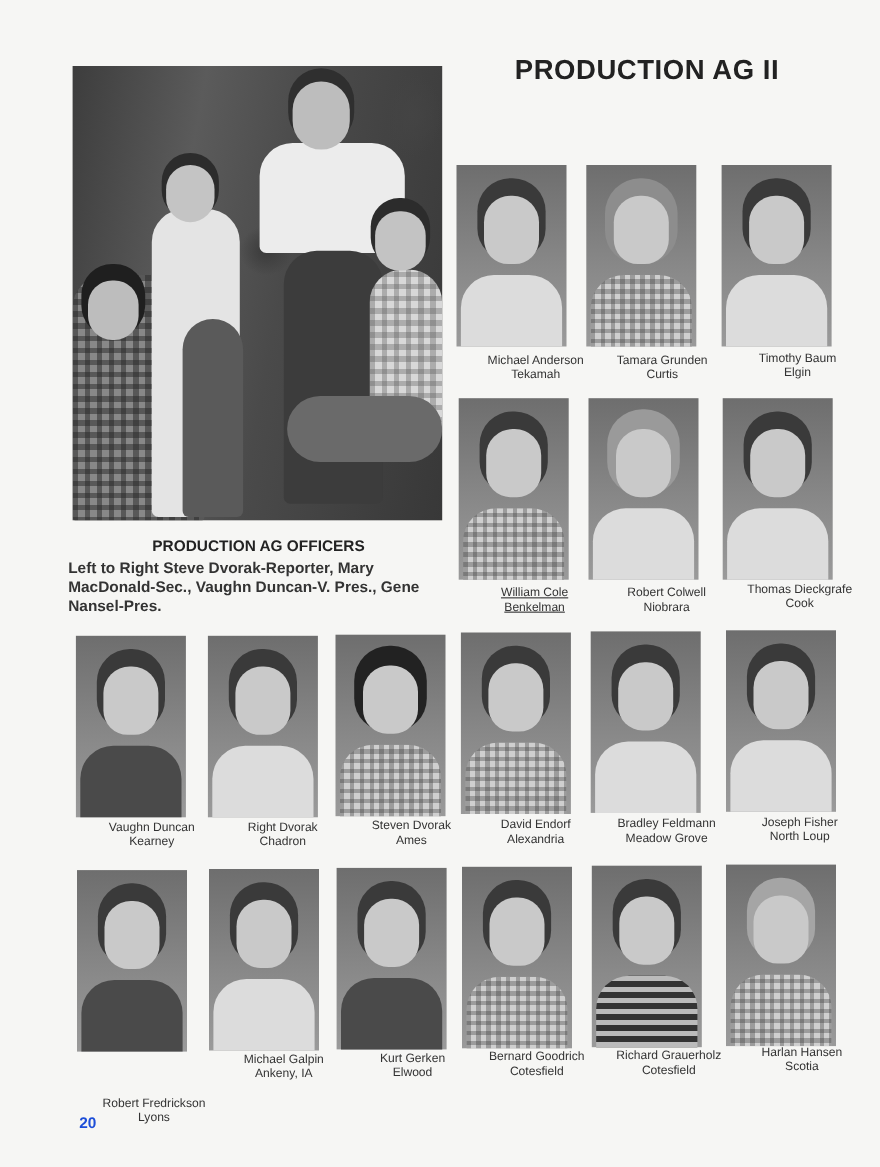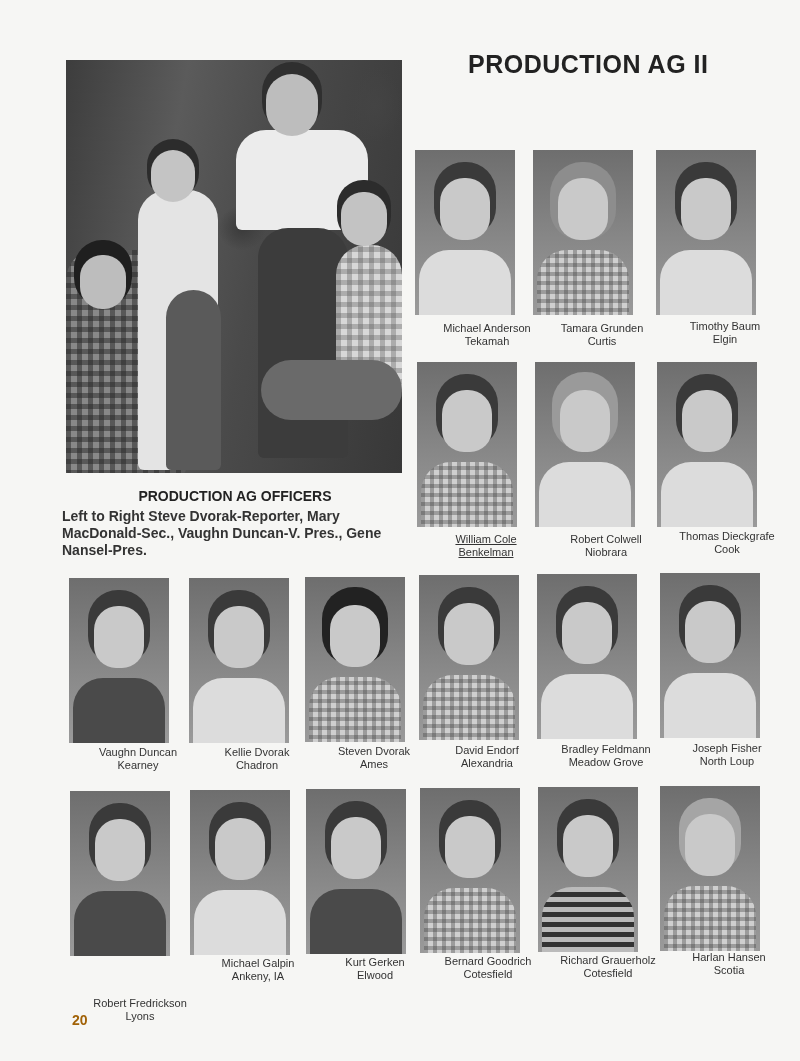--- a/index.html
+++ b/index.html
@@ -42,21 +42,21 @@
   .portrait .body.dark { background:#4a4a4a; }
   .portrait .body.plaid {
     background:
       repeating-linear-gradient(0deg, rgba(60,60,60,.35) 0 4px, transparent 4px 9px),
       repeating-linear-gradient(90deg, rgba(60,60,60,.35) 0 4px, transparent 4px 9px), #cfcfcf;
   }
   .portrait .body.stripe {
     background: repeating-linear-gradient(0deg, #333 0 5px, #bbb 5px 10px);
   }
   .name-label { position:absolute; width:130px; text-align:center; font-size:11px; line-height:13px; color:#333;margin-left:19px; }
-  .page-number { left:72px; top:1012px; font-size:14px; color:#a16207; }
+  .page-number { left:72px; top:1012px; font-size:14px; color:#1d4ed8; }
 </style>
 </head>
 <body>
 
 <div class="abs page-title">PRODUCTION AG II</div>
 
 <div class="abs group-photo">
   <div class="fig" style="left:0;top:190px;width:120px;height:225px;background:repeating-linear-gradient(0deg,rgba(40,40,40,.5) 0 5px,transparent 5px 11px),repeating-linear-gradient(90deg,rgba(40,40,40,.5) 0 5px,transparent 5px 11px),#888;"></div>
   <div class="fig" style="left:72px;top:130px;width:80px;height:280px;background:#e4e4e4;"></div>
   <div class="fig" style="left:100px;top:230px;width:55px;height:180px;background:#5a5a5a;"></div>
@@ -148,21 +148,21 @@
 <div class="portrait" style="left:660px;top:573px;">
     <div class="head"></div>
     <div class="body"></div>
   </div>
 
 <div class="name-label" style="left:54px;top:746px;">
     <div>Vaughn Duncan</div>
     <div>Kearney</div>
   </div>
 <div class="name-label" style="left:173px;top:746px;">
-    <div>Kellie Dvorak</div>
+    <div>Right Dvorak</div>
     <div>Chadron</div>
   </div>
 <div class="name-label" style="left:290px;top:745px;">
     <div>Steven Dvorak</div>
     <div>Ames</div>
   </div>
 <div class="name-label" style="left:403px;top:744px;">
     <div>David Endorf</div>
     <div>Alexandria</div>
   </div>

